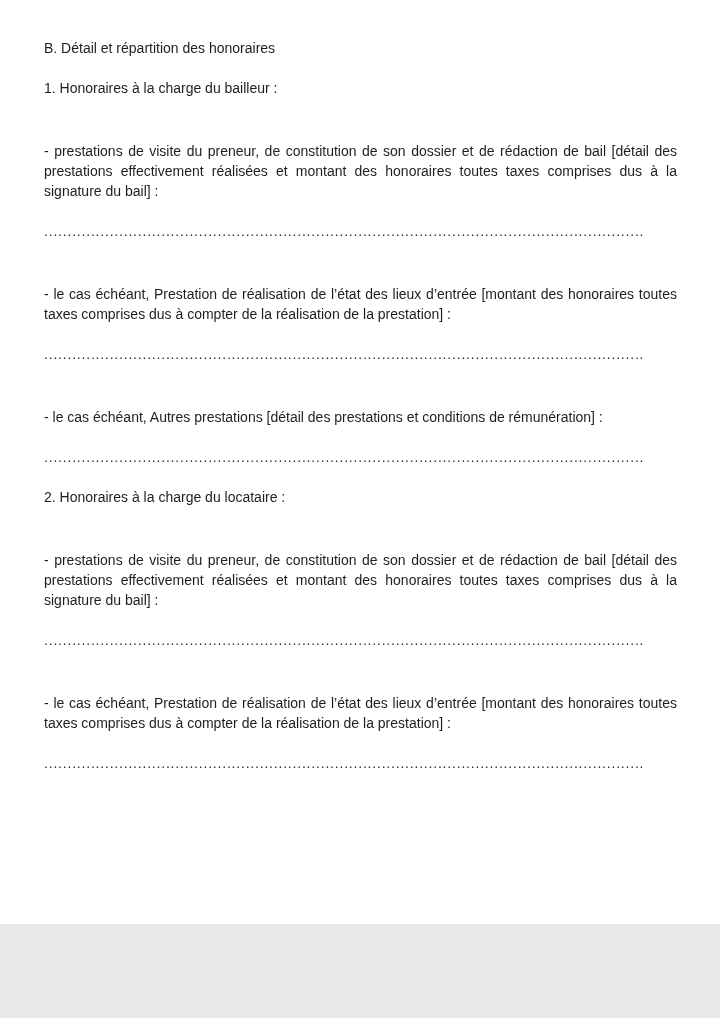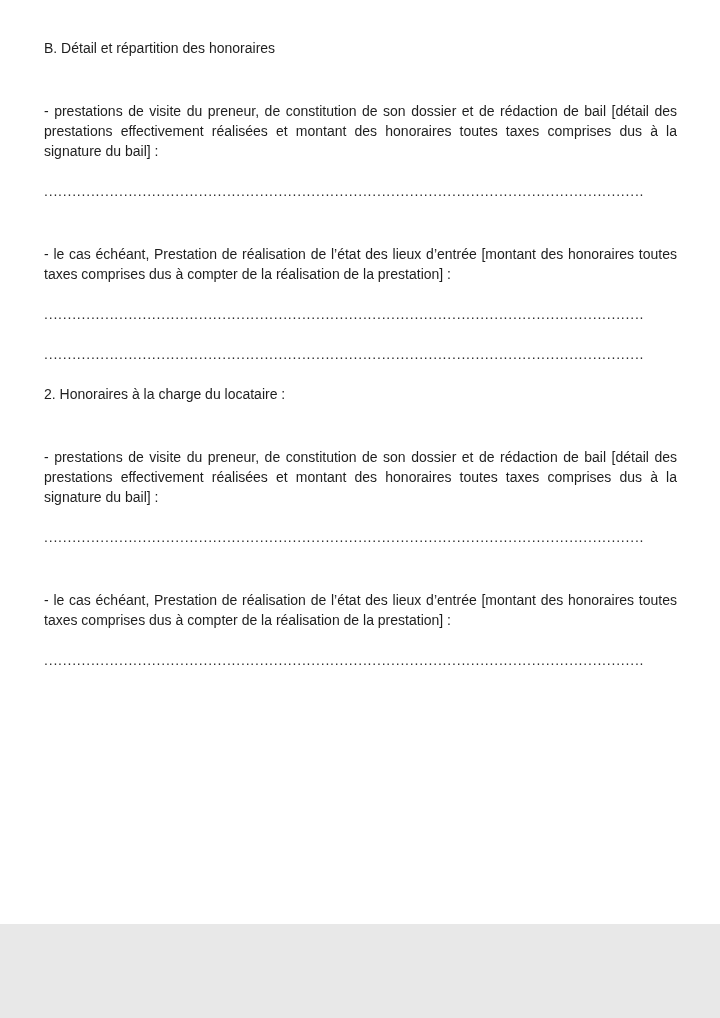--- a/index.html
+++ b/index.html
@@ -78,29 +78,31 @@
 </style>
 </head>
 <body>
 
 <div class="page">
 
   <div class="doc-body">
 
     <div class="block heading">B. Détail et répartition des honoraires</div>
 
+    <div class="block subheading">1. Honoraires à la charge du bailleur :</div>
 
     <div class="block para">- prestations de visite du preneur, de constitution de son dossier et de rédaction de bail [détail des prestations effectivement réalisées et montant des honoraires toutes taxes comprises dus à la signature du bail] :</div>
 
     <div class="block dots">................................................................................................................................</div>
 
     <div class="block para">- le cas échéant, Prestation de réalisation de l’état des lieux d’entrée [montant des honoraires toutes taxes comprises dus à compter de la réalisation de la prestation] :</div>
 
     <div class="block dots">................................................................................................................................</div>
 
+    <div class="block para">- le cas échéant, Autres prestations [détail des prestations et conditions de rémunération] :</div>
 
     <div class="block dots">................................................................................................................................</div>
 
     <div class="block subheading">2. Honoraires à la charge du locataire :</div>
 
     <div class="block para">- prestations de visite du preneur, de constitution de son dossier et de rédaction de bail [détail des prestations effectivement réalisées et montant des honoraires toutes taxes comprises dus à la signature du bail] :</div>
 
     <div class="block dots">................................................................................................................................</div>
 
     <div class="block para">- le cas échéant, Prestation de réalisation de l’état des lieux d’entrée [montant des honoraires toutes taxes comprises dus à compter de la réalisation de la prestation] :</div>

